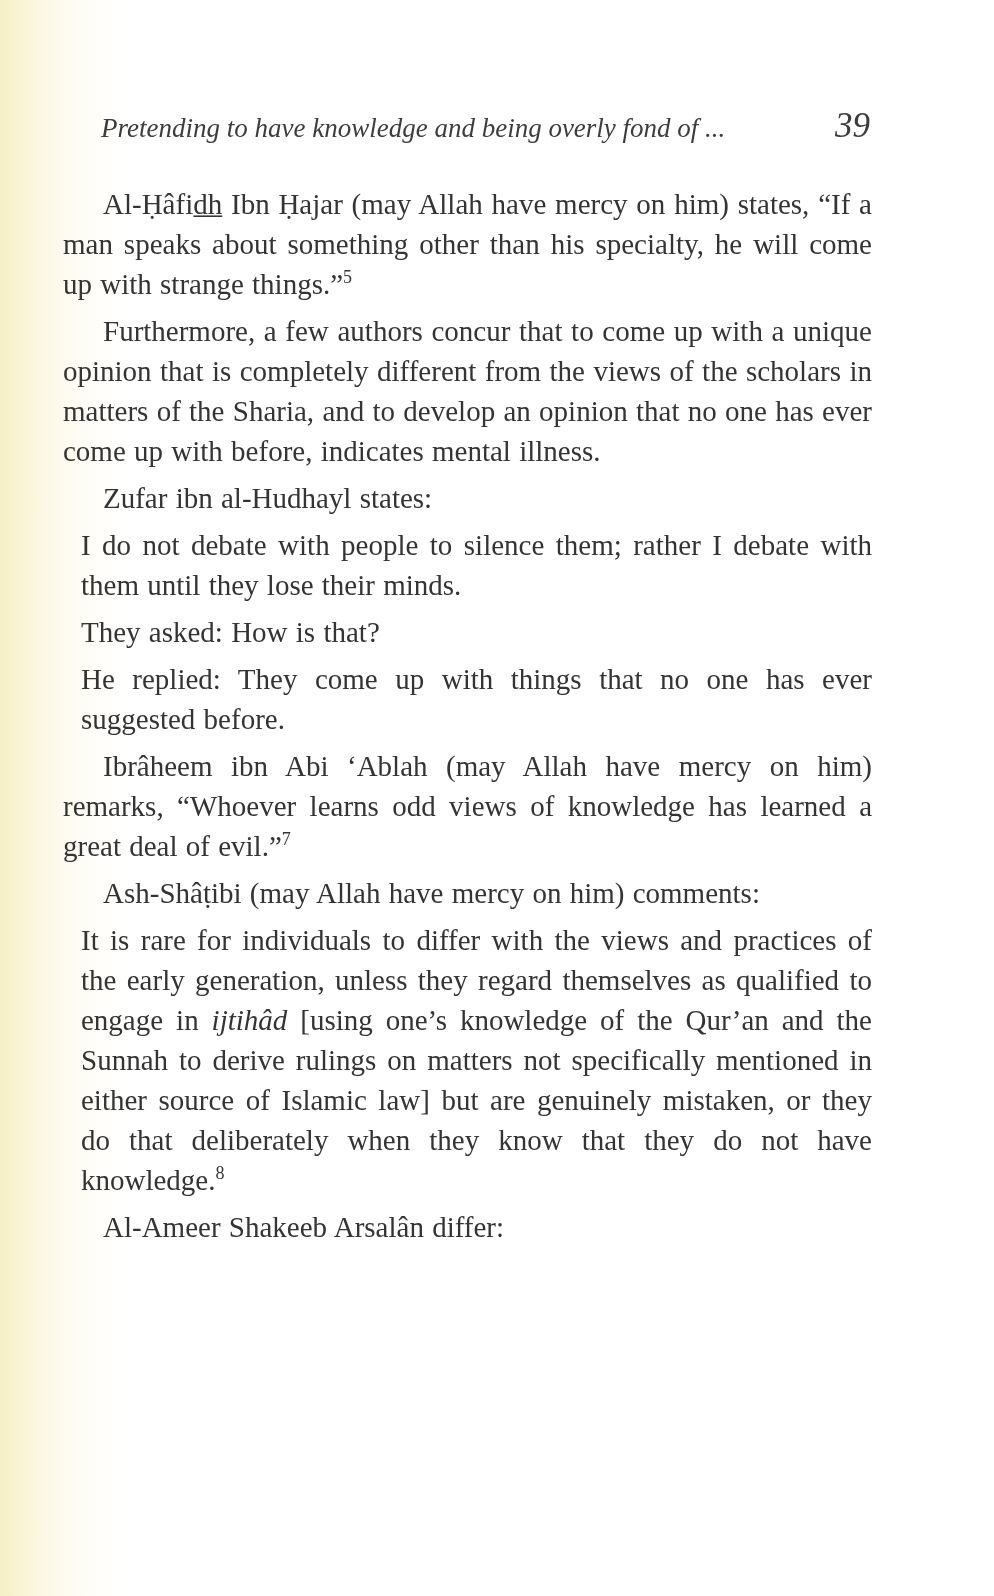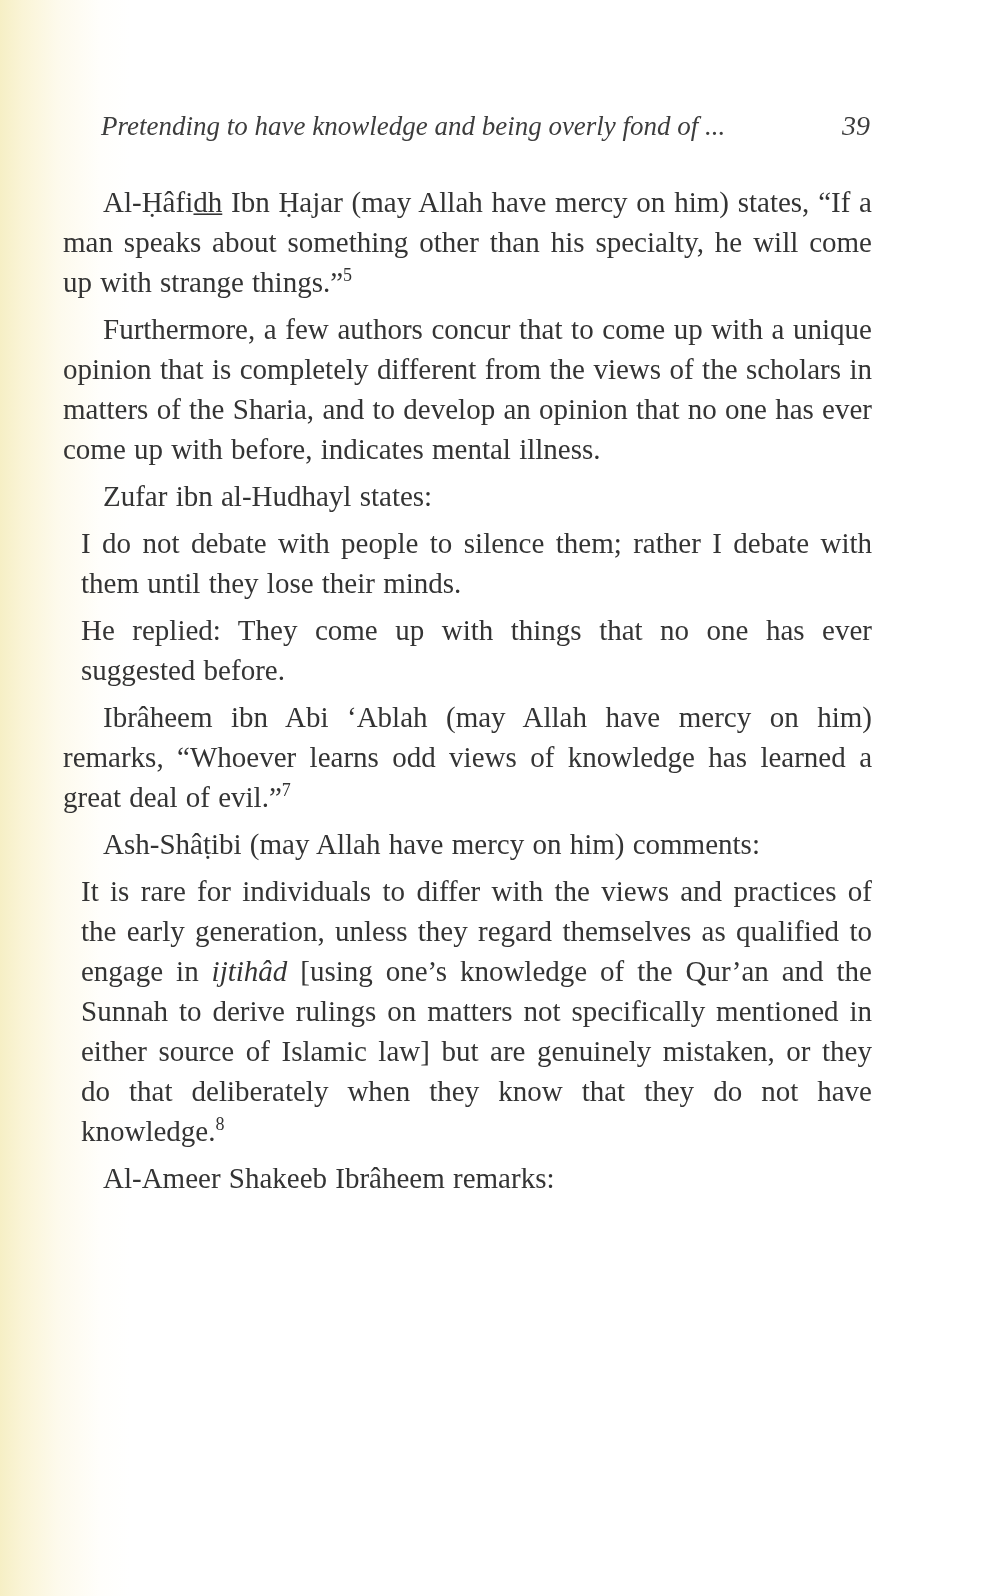--- a/index.html
+++ b/index.html
@@ -23,21 +23,21 @@
   .running-header {
     display: flex;
     justify-content: space-between;
     align-items: baseline;
     margin: 0 2px 36px 38px;
     font-style: italic;
     font-size: 27px;
     line-height: 40px;
     color: #3d3d3d;
   }
-  .running-header .pagenum { font-size: 28px; }
+  .running-header .pagenum { font-size: 35px; }
   p.para, p.quote {
     font-size: 29px;
     line-height: 40px;
     text-align: justify;
     margin: 0 0 7px 0;
     word-spacing: 1px;
     color: #343434;
   }
   p.para { text-indent: 40px; }
   p.quote { margin-left: 18px; text-indent: 0; }
@@ -61,27 +61,28 @@
     </div>
 
     <p class="para"><span>Al-Ḥâfid̲h̲ Ibn Ḥajar (may Allah have mercy on him) states, “If a man speaks about something other than his specialty, he will come up with strange things.”</span><sup class="fn">5</sup></p>
 
     <p class="para"><span>Furthermore, a few authors concur that to come up with a unique opinion that is completely different from the views of the scholars in matters of the Sharia, and to develop an opinion that no one has ever come up with before, indicates mental illness.</span></p>
 
     <p class="para"><span>Zufar ibn al-Hudhayl states:</span></p>
 
     <p class="quote"><span>I do not debate with people to silence them; rather I debate with them until they lose their minds.</span></p>
 
+    <p class="quote"><span>They asked: How is that?</span></p>
 
     <p class="quote"><span>He replied: They come up with things that no one has ever suggested before.</span></p>
 
 
     <p class="para"><span>Ibrâheem ibn Abi ‘Ablah (may Allah have mercy on him) remarks, “Whoever learns odd views of knowledge has learned a great deal of evil.”</span><sup class="fn">7</sup></p>
 
     <p class="para"><span>Ash-Shâṭibi (may Allah have mercy on him) comments:</span></p>
 
     <p class="quote"><span>It is rare for individuals to differ with the views and practices of the early generation, unless they regard themselves as qualified to engage in </span><i class="term">ijtihâd</i><span> [using one’s knowledge of the Qur’an and the Sunnah to derive rulings on matters not specifically mentioned in either source of Islamic law] but are genuinely mistaken, or they do that deliberately when they know that they do not have knowledge.</span><sup class="fn">8</sup></p>
 
-    <p class="para"><span>Al-Ameer Shakeeb Ibrâheem remarks:</span></p>
+    <p class="para"><span>Al-Ameer Shakeeb Arsalân differ:</span></p>
 
 
   </div>
 </div>
 
 </body></html>

